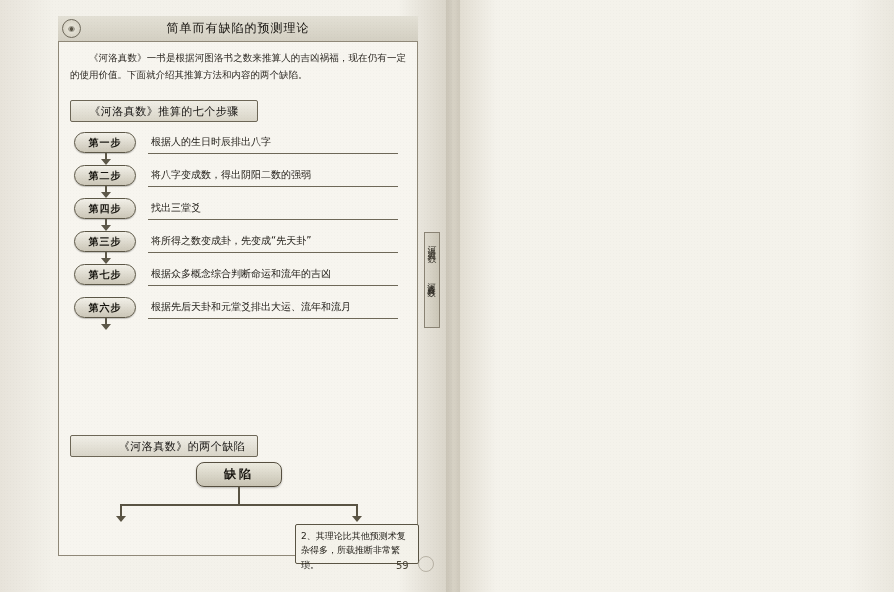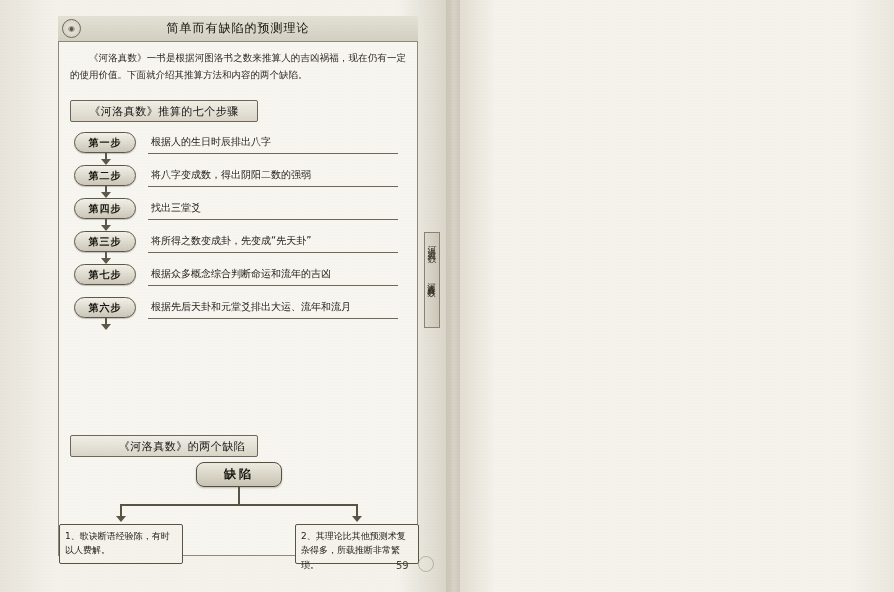--- a/index.html
+++ b/index.html
@@ -188,21 +188,20 @@
     <div class="sec-title" id="sec2">《河洛真数》的两个缺陷</div>
 
     <div class="defect-wrap">
       <div class="defect-box">缺陷</div>
       <div class="d-vline"></div>
       <div class="d-hline"></div>
       <div class="d-drop-l"></div>
       <div class="d-drop-r"></div>
       <div class="d-head-l"></div>
       <div class="d-head-r"></div>
-      <div class="d-item" id="d-item-0">1、歌诀断语经验陈，有时以人费解。</div>
       <div class="d-item" id="d-item-1">2、其理论比其他预测术复杂得多，所载推断非常繁琐。</div>
     </div>
 
     <div class="lp-tab">
       <span>河洛真数</span>
     </div>
     <div class="lp-side-text">河洛真数</div>
 
     <div class="pg-num-l">59</div>
     <div class="pg-orn-l"></div>

